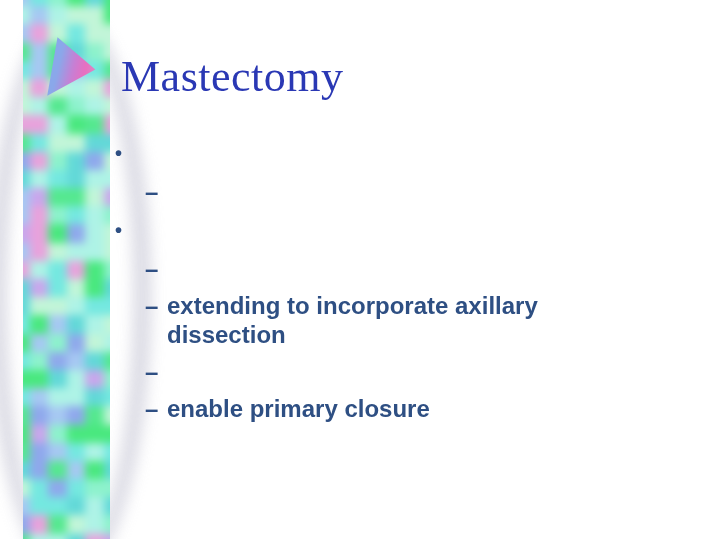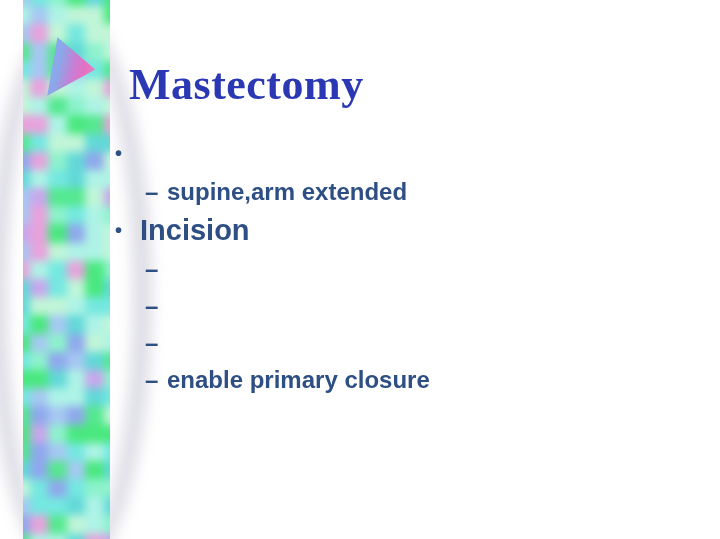--- a/index.html
+++ b/index.html
@@ -25,22 +25,22 @@
   }
   .mosaic-inner div{width:100%;height:100%;}
   
   .triangle{
     position:absolute;left:44px;top:32px;width:54px;height:67px;z-index:3;
     clip-path:polygon(25% 8%, 95% 56%, 6% 95%);
     background:linear-gradient(103deg,#8aa8ea 32%,#c77fd4 54%,#e86fc0 72%,#d98bc4 88%);
     filter:blur(1px) drop-shadow(2px 3px 2px rgba(100,100,140,.55));
   }
   .title{
-    position:absolute;left:117px;top:50px;margin:12px;z-index:4;
-    font-family:"Liberation Serif",serif;font-weight:bold;
+    position:absolute;left:117px;top:50px;margin:4px;z-index:4;
+    font-family:"Liberation Serif",serif;font-weight:normal;
     font-size:44px;line-height:1.05;letter-spacing:.5px;
     color:var(--title-color,#2a38b4);
   }
   .content{
     position:absolute;left:112px;top:137px;width:545px;z-index:4;
     color:var(--body-color,#2e4f83);font-weight:bold;
   }
   .li{display:flex;align-items:flex-start;}
   .lvl1{font-size:29px;line-height:33px;margin:0 0 7px 0;}
   .lvl1 .mk{flex:0 0 25px;font-size:20px;line-height:33px;padding-left:3px;}
@@ -249,31 +249,30 @@
   <div class="triangle"></div>
 
   <h1 class="title">Mastectomy</h1>
 
   <div class="content">
     <div class="li lvl1">
       <span class="mk">•</span>
     </div>
     <div class="li lvl2">
       <span class="mk">–</span>
-      <span class="tx">supine,arm extended</span>
     </div>
     <div class="li lvl1">
       <span class="mk">•</span>
-      <span class="tx">Incision</span>
-    </div>
-    <div class="li lvl2">
-      <span class="mk">–</span>
-    </div>
-    <div class="li lvl2">
-      <span class="mk">–</span>
+    </div>
+    <div class="li lvl2">
+      <span class="mk">–</span>
+    </div>
+    <div class="li lvl2">
+      <span class="mk">–</span>
+      <span class="tx">extending to incorporate axillary dissection</span>
     </div>
     <div class="li lvl2">
       <span class="mk">–</span>
     </div>
     <div class="li lvl2">
       <span class="mk">–</span>
       <span class="tx">enable primary closure</span>
     </div>
   </div>
 </div>

